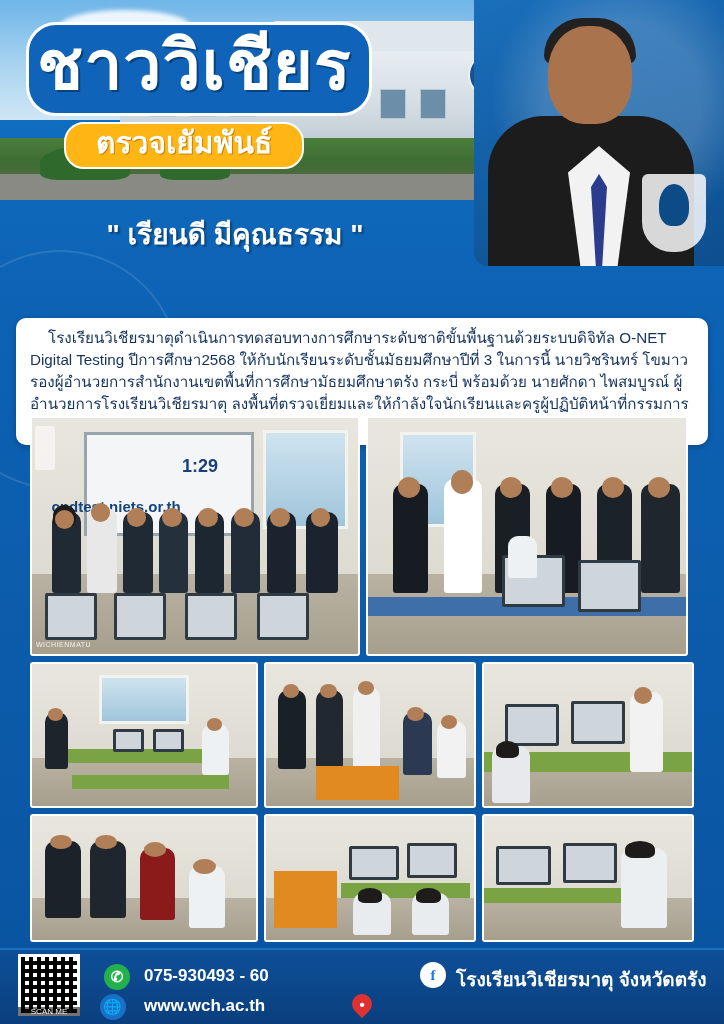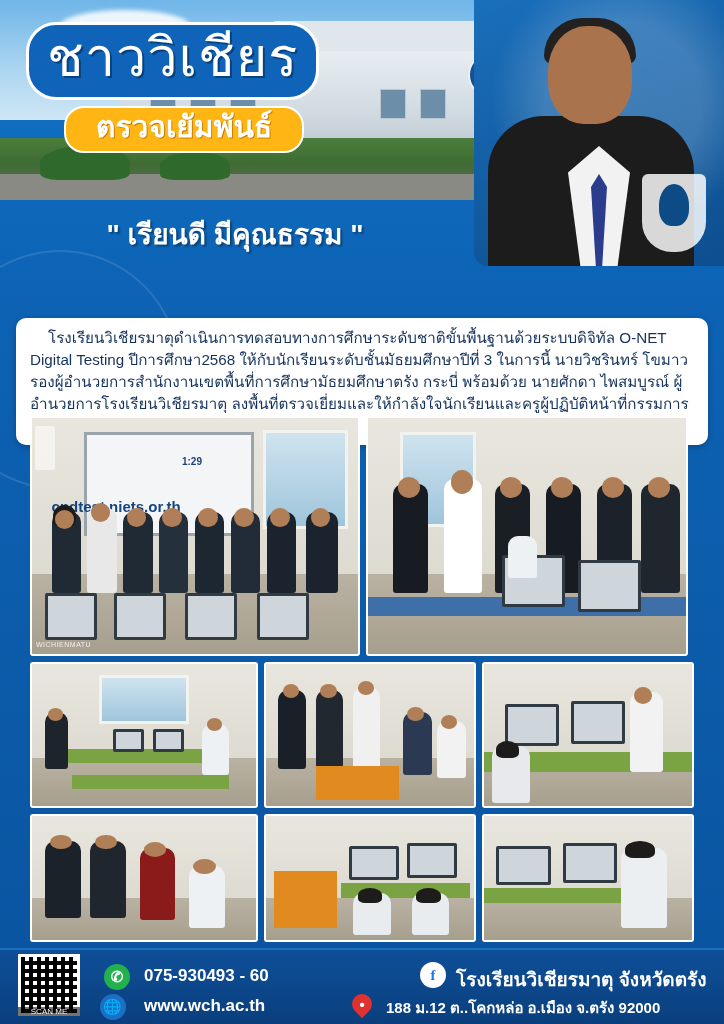--- a/index.html
+++ b/index.html
@@ -85,23 +85,23 @@
     border-radius: 22px;
     border: 2px solid #ffffff;
     line-height: 1.15;
     text-shadow: 1px 1px 0 #0a3f77;
   }
   .title-pill-2 {
     display: block;
     margin-top: 4px;
     background: #0f63b8;
     color: #ffffff;
-    font-size: 54px;
-    font-weight: normal;
-    padding: 2px 18px 10px 18px;
+    font-size: 68px;
+    font-weight: bold;
+    padding: 2px 18px 10px 8px;
     border-radius: 30px;
     border: 3px solid #ffffff;
     line-height: 1.12;
     letter-spacing: 1px;
     text-shadow: 2px 2px 0 #07427d;
     width: fit-content;
   }
   .title-pill-3 {
     display: inline-block;
     margin-top: 6px;
@@ -275,21 +275,21 @@
     letter-spacing: .5px;
   }
   .wm-box {
     position:absolute; left: 3px; top: 8px;
     width: 20px; height: 44px;
     background: rgba(255,255,255,0.55);
     border-radius: 2px;
   }
   .clock-overlay {
     position:absolute; left: 46%; top: 16%;
-    color:#1b3f77; font-size: 10px; font-weight:bold;
+    color:#1b3f77; font-size: 18px; font-weight:bold;
   }
   .url-overlay {
     position:absolute; left: 6%; top: 34%;
     color:#13457f; font-size: 15px; font-weight:bold;
   }
 
   
   .footer {
     position: absolute;
     left: 0; bottom: 0;
@@ -546,16 +546,15 @@
 
     <div class="ficon ic-web" style="left:100px;top:44px;">🌐</div>
     <div class="fitem" style="left:144px;top:46px;">www.wch.ac.th</div>
 
     <div class="ficon ic-fb" style="left:420px;top:12px;">f</div>
     <div class="fitem" style="left:456px;top:14px;font-size:19px;">โรงเรียนวิเชียรมาตุ จังหวัดตรัง</div>
 
     <div class="ficon ic-pin" style="left:352px;top:44px;width:20px;height:20px;">
         <span>•</span>
       </div>
-    <div class="fitem" style="left:386px;top:46px;font-size:15px;">188 ม.12 ต..โคกหล่อ อ.เมือง จ.ตรัง 92000</div>
   </div>
 
 </div>
 
 </body></html>

